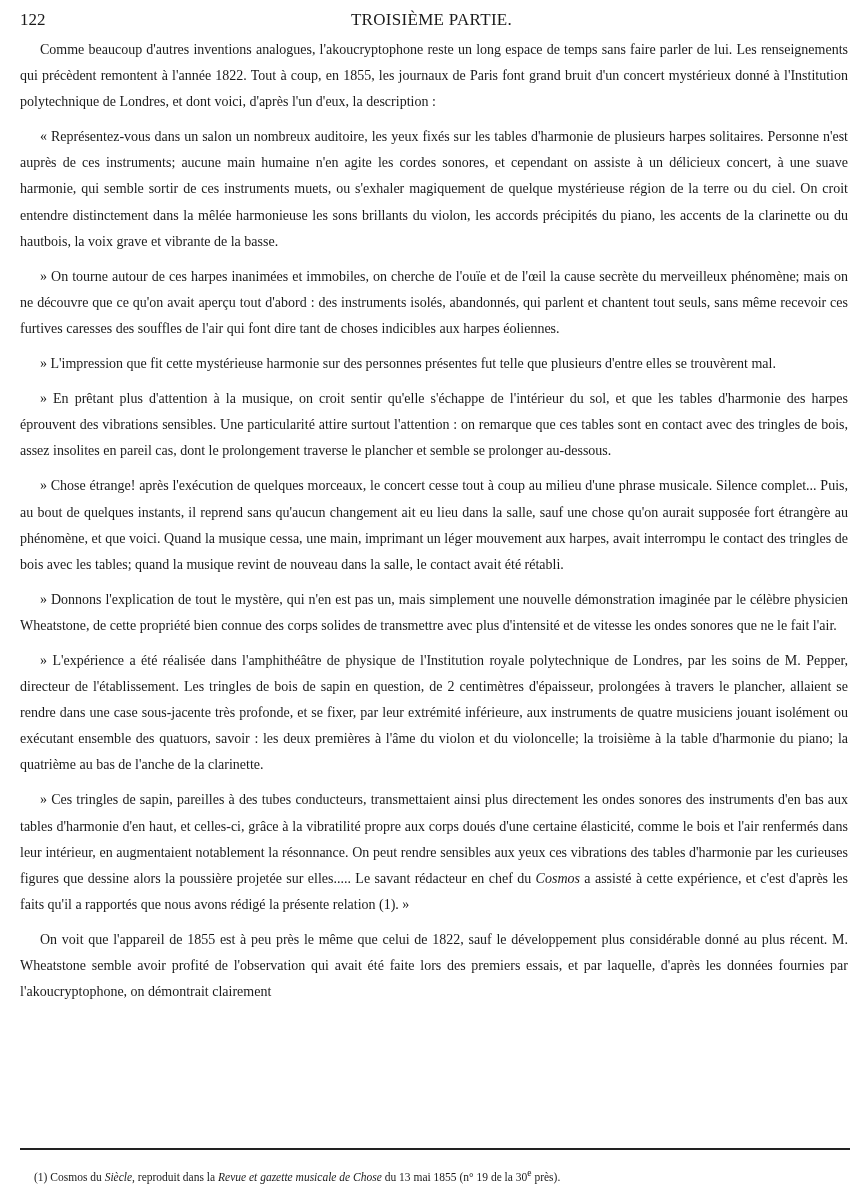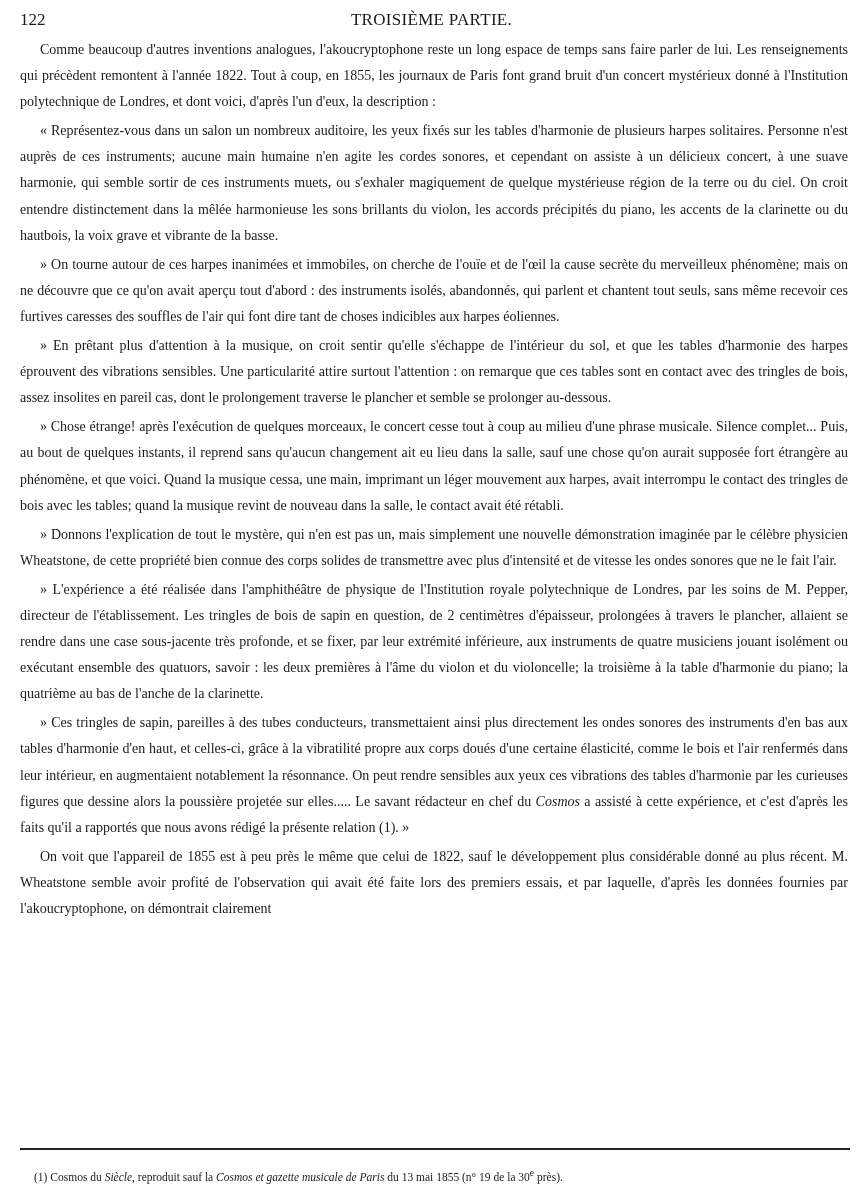--- a/index.html
+++ b/index.html
@@ -10,42 +10,43 @@
   }
   .page { position: absolute; left: 0; top: 0; width: 863px; height: 1200px; }
   .header { position: absolute; top: 10px; left: 20px; right: 20px; height: 22px; }
   .page-number { position: absolute; left: 0; top: 0; font-size: 17px; }
   .running-head { position: absolute; left: 0; right: 0; text-align: center; font-size: 17px; letter-spacing: 0.3px; }
   .body {
     position: absolute; top: 37px; left: 20px; width: 828px;
     font-size: 14px; line-height: 26.1px; text-align: justify;
   }
   .body p { margin: 0; text-indent: 20px; }
-  .body p.sp { margin-top: 3px; }
+  .body p.sp { margin-top: 9px; }
   .rule { position: absolute; left: 20px; width: 830px; top: 1148px; border-top: 2px solid #222; }
   .footnote { position: absolute; left: 34px; top: 1166px; font-size: 11.5px; line-height: 14px; }
   i { font-style: italic; }
 </style>
 </head>
 <body>
 
 <div class="page">
   <div class="header">
     <span class="page-number">122</span>
     <div class="running-head">TROISIÈME PARTIE.</div>
   </div>
 
   <div class="body">
     <p>Comme beaucoup d'autres inventions analogues, l'akoucryptophone reste un long espace de temps sans faire parler de lui. Les renseignements qui précèdent remontent à l'année 1822. Tout à coup, en 1855, les journaux de Paris font grand bruit d'un concert mystérieux donné à l'Institution polytechnique de Londres, et dont voici, d'après l'un d'eux, la description :</p>
     <p class="sp">« Représentez-vous dans un salon un nombreux auditoire, les yeux fixés sur les tables d'harmonie de plusieurs harpes solitaires. Personne n'est auprès de ces instruments; aucune main humaine n'en agite les cordes sonores, et cependant on assiste à un délicieux concert, à une suave harmonie, qui semble sortir de ces instruments muets, ou s'exhaler magiquement de quelque mystérieuse région de la terre ou du ciel. On croit entendre distinctement dans la mêlée harmonieuse les sons brillants du violon, les accords précipités du piano, les accents de la clarinette ou du hautbois, la voix grave et vibrante de la basse.</p>
     <p class="sp">» On tourne autour de ces harpes inanimées et immobiles, on cherche de l'ouïe et de l'œil la cause secrète du merveilleux phénomène; mais on ne découvre que ce qu'on avait aperçu tout d'abord : des instruments isolés, abandonnés, qui parlent et chantent tout seuls, sans même recevoir ces furtives caresses des souffles de l'air qui font dire tant de choses indicibles aux harpes éoliennes.</p>
+    <p class="sp">» L'impression que fit cette mystérieuse harmonie sur des personnes présentes fut telle que plusieurs d'entre elles se trouvèrent mal.</p>
     <p class="sp">» En prêtant plus d'attention à la musique, on croit sentir qu'elle s'échappe de l'intérieur du sol, et que les tables d'harmonie des harpes éprouvent des vibrations sensibles. Une particularité attire surtout l'attention : on remarque que ces tables sont en contact avec des tringles de bois, assez insolites en pareil cas, dont le prolongement traverse le plancher et semble se prolonger au-dessous.</p>
     <p class="sp">» Chose étrange! après l'exécution de quelques morceaux, le concert cesse tout à coup au milieu d'une phrase musicale. Silence complet... Puis, au bout de quelques instants, il reprend sans qu'aucun changement ait eu lieu dans la salle, sauf une chose qu'on aurait supposée fort étrangère au phénomène, et que voici. Quand la musique cessa, une main, imprimant un léger mouvement aux harpes, avait interrompu le contact des tringles de bois avec les tables; quand la musique revint de nouveau dans la salle, le contact avait été rétabli.</p>
     <p class="sp">» Donnons l'explication de tout le mystère, qui n'en est pas un, mais simplement une nouvelle démonstration imaginée par le célèbre physicien Wheatstone, de cette propriété bien connue des corps solides de transmettre avec plus d'intensité et de vitesse les ondes sonores que ne le fait l'air.</p>
     <p class="sp">» L'expérience a été réalisée dans l'amphithéâtre de physique de l'Institution royale polytechnique de Londres, par les soins de M. Pepper, directeur de l'établissement. Les tringles de bois de sapin en question, de 2 centimètres d'épaisseur, prolongées à travers le plancher, allaient se rendre dans une case sous-jacente très profonde, et se fixer, par leur extrémité inférieure, aux instruments de quatre musiciens jouant isolément ou exécutant ensemble des quatuors, savoir : les deux premières à l'âme du violon et du violoncelle; la troisième à la table d'harmonie du piano; la quatrième au bas de l'anche de la clarinette.</p>
     <p class="sp"><span>» Ces tringles de sapin, pareilles à des tubes conducteurs, transmettaient ainsi plus directement les ondes sonores des instruments d'en bas aux tables d'harmonie d'en haut, et celles-ci, grâce à la vibratilité propre aux corps doués d'une certaine élasticité, comme le bois et l'air renfermés dans leur intérieur, en augmentaient notablement la résonnance. On peut rendre sensibles aux yeux ces vibrations des tables d'harmonie par les curieuses figures que dessine alors la poussière projetée sur elles..... Le savant rédacteur en chef du </span><i>Cosmos</i><span> a assisté à cette expérience, et c'est d'après les faits qu'il a rapportés que nous avons rédigé la présente relation (1). »</span></p>
     <p class="sp">On voit que l'appareil de 1855 est à peu près le même que celui de 1822, sauf le développement plus considérable donné au plus récent. M. Wheatstone semble avoir profité de l'observation qui avait été faite lors des premiers essais, et par laquelle, d'après les données fournies par l'akoucryptophone, on démontrait clairement</p>
   </div>
 
   <div class="rule"></div>
 
-  <div class="footnote"><span>(1)</span><span> Cosmos du </span><i>Siècle</i><span>, reproduit sauf la </span><i>Cosmos et gazette musicale de Paris</i><span> du 13 mai 1855 (n° 19 de la 30</span><sup>e</sup><span> près).</span></div>
+  <div class="footnote"><span>(1)</span><span> Cosmos du </span><i>Siècle</i><span>, reproduit dans la </span><i>Revue et gazette musicale de Chose</i><span> du 13 mai 1855 (n° 19 de la 30</span><sup>e</sup><span> près).</span></div>
 </div>
 
 </body></html>

